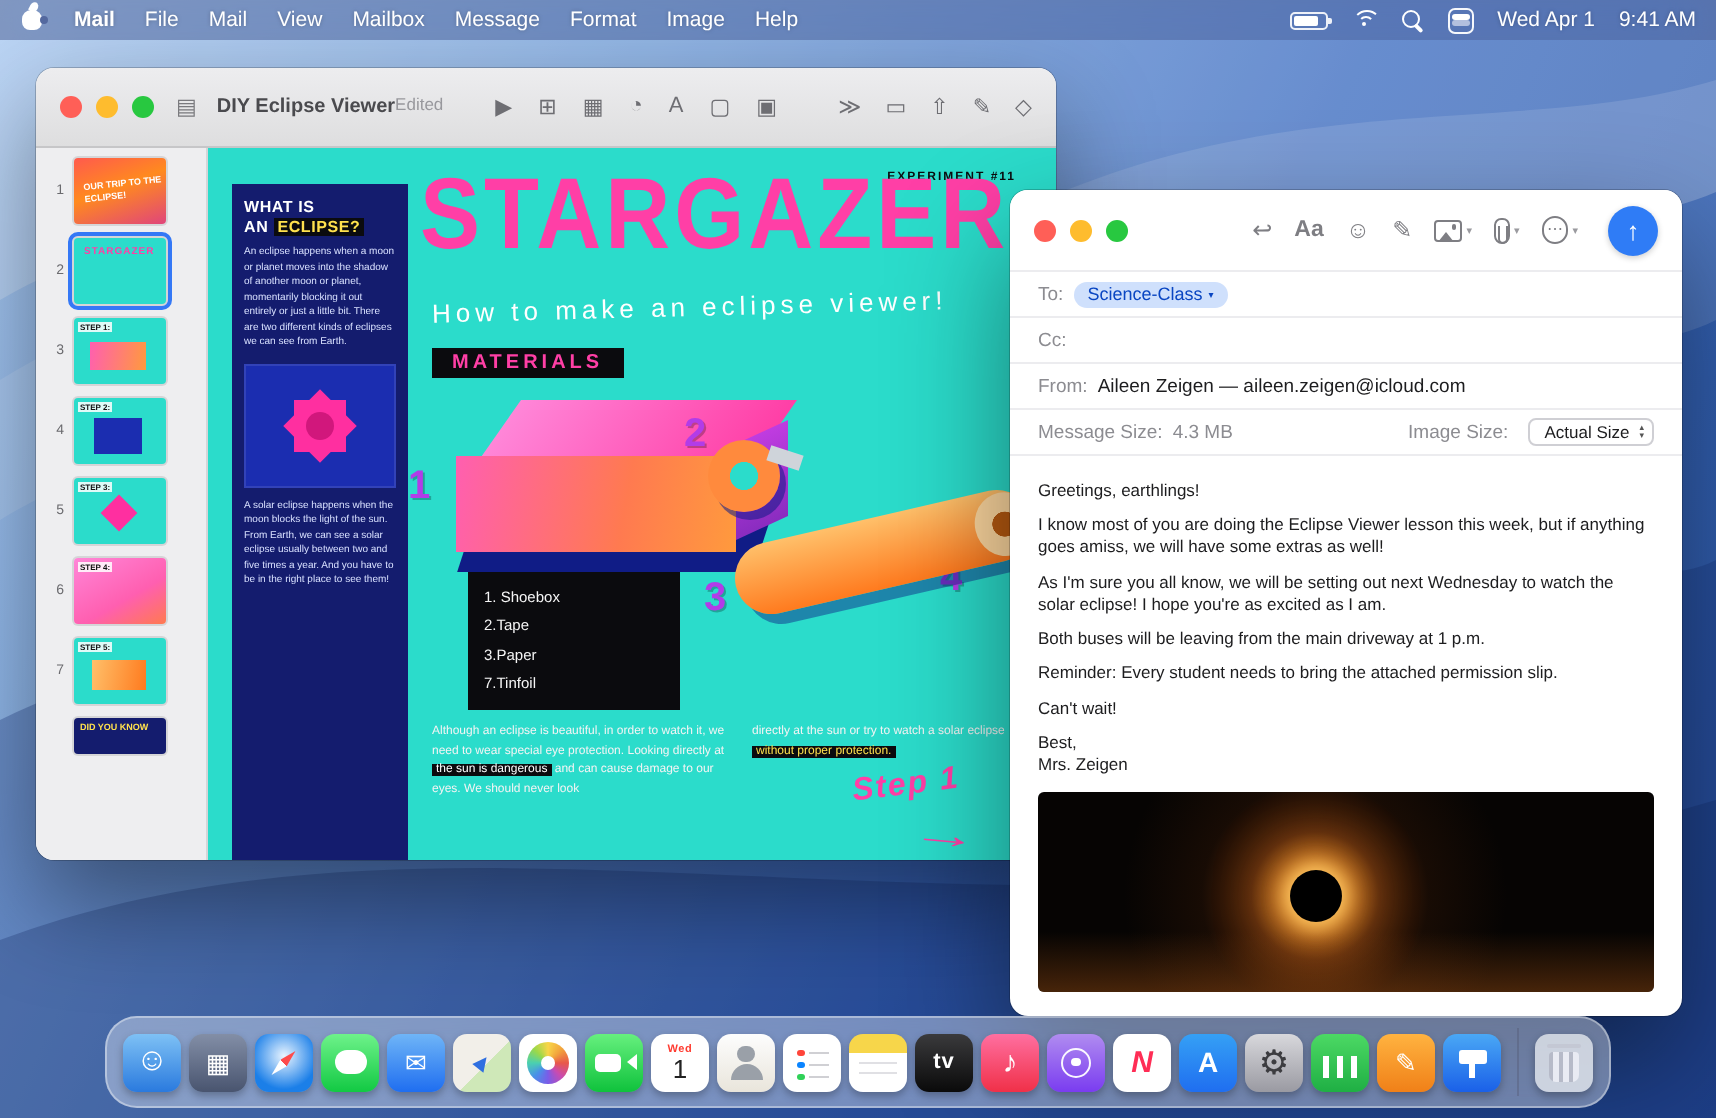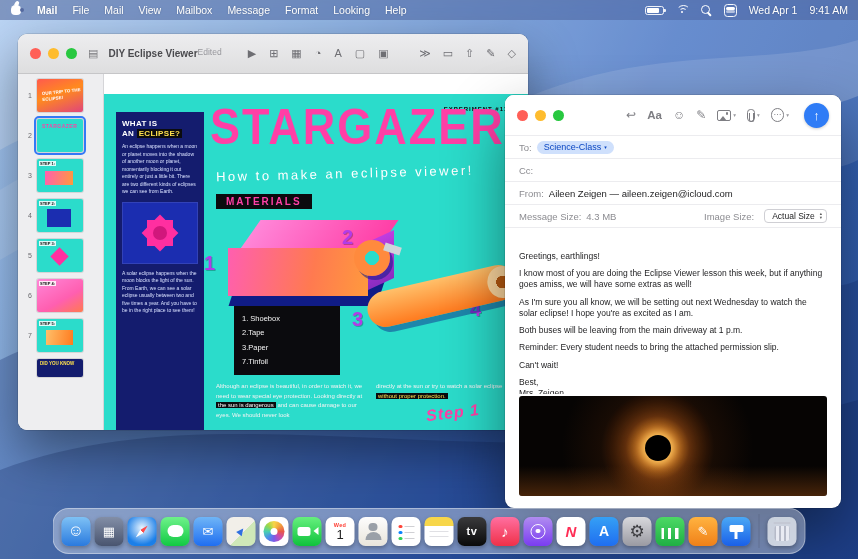--- a/index.html
+++ b/index.html
@@ -69,21 +69,21 @@
   .t2 .thumb-label { background:none; color:#ff3fa6; font-size:5px; top:4px; left:4px; letter-spacing:0.5px; }
   .t3::after { content:""; position:absolute; left:8px; top:12px; width:28px; height:14px; background:linear-gradient(100deg,#ff5fb0,#ff9a3d); }
   .t4::after { content:""; position:absolute; left:10px; top:10px; width:24px; height:18px; background:#1b2db0; }
   .t5::after { content:""; position:absolute; left:16px; top:11px; width:13px; height:13px; background:#ff2fa0; transform:rotate(45deg); }
   .t6 { background:linear-gradient(150deg,#ff86d8,#ff5fb0 60%,#ff7a50); }
   .t7::after { content:""; position:absolute; left:9px; top:11px; width:27px; height:15px; background:linear-gradient(100deg,#ffc06a,#ff7a1e); }
   .t8 { background:#141c6e; height:18px; }
   .t8 .thumb-label { background:none; color:#ffe14d; font-size:4.5px; }
 
   
-  .pw-canvas { position:absolute; left:86px; top:40px; right:0; bottom:0; background:#2bdccb; overflow:hidden;margin-top:20px; }
+  .pw-canvas { position:absolute; left:86px; top:40px; right:0; bottom:0; background:#2bdccb; overflow:hidden; }
   .exp-tag { position:absolute; right:20px; top:12px; font-size:6px; font-weight:700; letter-spacing:1px; color:#0b0b0e; }
   .navy-panel { position:absolute; left:12px; top:18px; width:88px; bottom:0; background:#141c6e; padding:7px 6px; }
   .whatis-h { font-size:8px; font-weight:800; color:#fff; line-height:1.25; letter-spacing:0.3px; }
   .whatis-h .hl-black { background:#0b0b0e; color:#ffe14d; padding:0 2px; }
   .navy-p { margin-top:4px; font-size:5px; line-height:1.5; color:#d8e0ff; }
   .sunbox { margin:6px 0; height:62px; background:#1b2db0; position:relative; box-shadow:inset 0 0 0 1px rgba(255,255,255,0.10); }
   .star { position:absolute; left:50%; top:50%; width:40px; height:40px; transform:translate(-50%,-50%); }
   .star::before, .star::after { content:""; position:absolute; inset:7px; background:#ff2fa0; }
   .star::after { transform:rotate(45deg); }
   .star i { position:absolute; inset:13px; background:#d1177c; border-radius:50%; z-index:2; }
@@ -135,21 +135,21 @@
 
   .field-row { flex:none; height:23px; display:flex; align-items:center; padding:0 14px; border-top:1px solid #ececef; font-size:9.5px; }
   .flabel { color:#8c8c91; margin-right:5px; }
   .fvalue { color:#1d1d1f; }
   .token { display:inline-flex; align-items:center; gap:3px; background:#cfe0fc; color:#0a46c2; border-radius:8px; padding:1.5px 7px; font-size:9px; font-weight:500; }
   .tok-chev { font-size:5px; color:#0a46c2; }
   .size-right { margin-left:auto; display:inline-flex; align-items:center; gap:5px; }
   .popup { display:inline-flex; align-items:center; gap:5px; border:1px solid #cfcfd4; background:#fff; border-radius:4px; padding:1px 4px 1px 7px; font-size:8.5px; color:#1d1d1f; }
   .chev-stack { display:flex; flex-direction:column; line-height:0.85; font-size:4.5px; color:#555; }
 
-  .mail-body { flex:1 1 auto; overflow:hidden; padding:23px 14px 0; font-size:8.5px; line-height:1.32; color:#1d1d1f; border-top:1px solid #ececef; }
+  .mail-body { flex:1 1 auto; overflow:hidden; padding:12px 14px 0; font-size:8.5px; line-height:1.32; color:#1d1d1f; border-top:1px solid #ececef; }
   .mail-body p { margin:0 0 6px; }
   .sig { white-space:pre-line; }
   .eclipse-photo { flex:none; margin:2px 14px 12px; height:100px; border-radius:3px; position:relative; overflow:hidden; background:#060403; }
   .eclipse-glow { position:absolute; inset:0; background:radial-gradient(circle at 45% 52%, rgba(255,216,120,0.95) 0%, rgba(255,152,40,0.75) 7%, rgba(205,92,20,0.38) 18%, rgba(95,42,10,0.20) 32%, transparent 54%); }
   .eclipse-moon { position:absolute; left:45%; top:52%; width:26px; height:26px; border-radius:50%; background:#000; transform:translate(-50%,-50%); box-shadow:0 0 10px 3px rgba(255,205,105,0.95), 0 0 26px 10px rgba(255,150,50,0.55); }
   .eclipse-horizon { position:absolute; left:0; right:0; bottom:0; height:30px; background:linear-gradient(180deg, transparent, rgba(150,75,18,0.45)); }
 
   
   .dock {
     position:absolute; left:50%; bottom:5px; transform:translateX(-50%); z-index:50;
@@ -219,21 +219,21 @@
   <div class="menubar">
     <div class="mb-left">
       <span><span class="apple-logo"><i></i></span></span>
       <span class="mb-item mb-bold">Mail</span>
       <span class="mb-item">File</span>
       <span class="mb-item">Mail</span>
       <span class="mb-item">View</span>
       <span class="mb-item">Mailbox</span>
       <span class="mb-item">Message</span>
       <span class="mb-item">Format</span>
-      <span class="mb-item">Looking</span>
+      <span class="mb-item">Image</span>
       <span class="mb-item">Help</span>
     </div>
     <div class="mb-right">
       <span class="battery"></span>
       <span class="wifi">
           <i></i>
         </span>
       <span class="spotlight"></span>
       <span class="control-center"></span>
       <span class="mb-date">Wed Apr 1</span>

